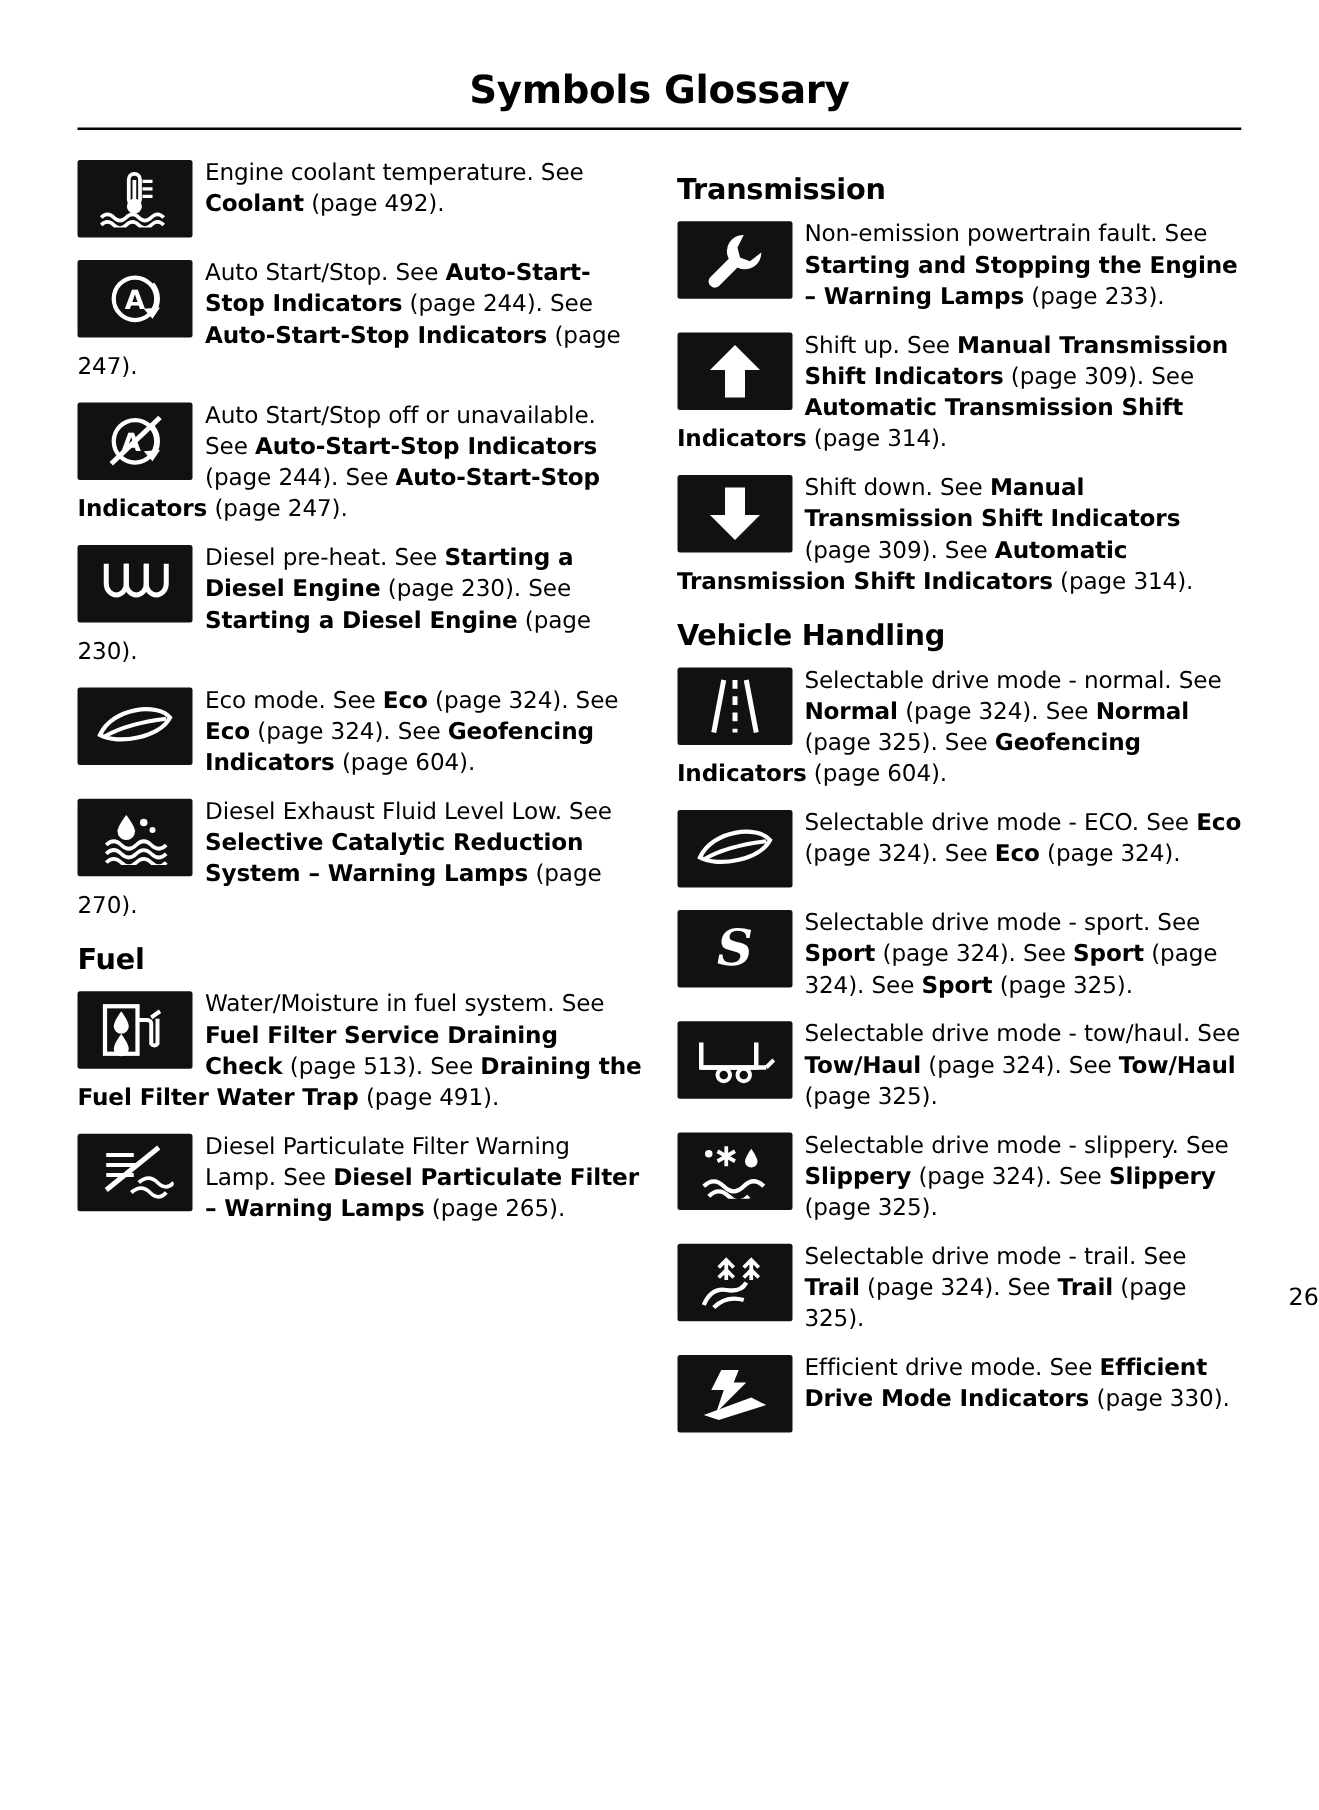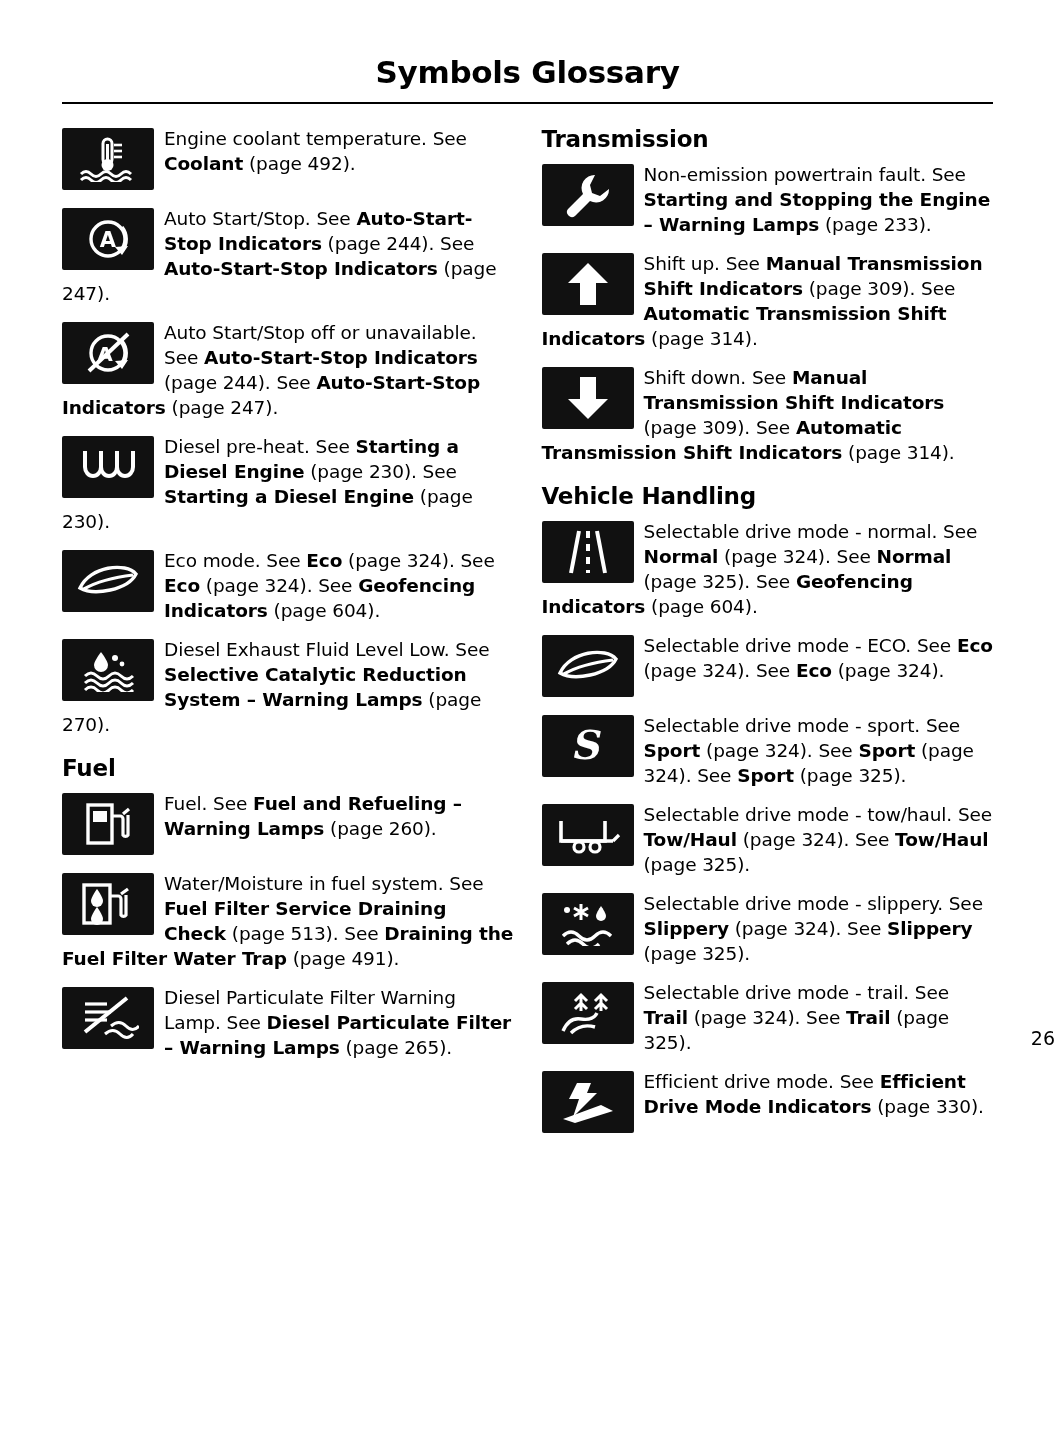--- a/index.html
+++ b/index.html
@@ -41,21 +41,21 @@
   .col {
     width: 455px;
   }
   .section-head {
     font-size: 23px;
     font-weight: bold;
     margin: 18px 0 10px 0;
     letter-spacing: -0.2px;
   }
   .section-head.first {
-    margin-top: 0;
+    margin-top: 13px;
   }
   .entry {
     margin-bottom: 14px;
     font-size: 0;
   }
   .entry .glyph {
     width: 92px;
     height: 62px;
     background: #111111;
     float: left;
@@ -172,31 +172,20 @@
      <path d="M8 42 q6 -6 12 0 t12 0 t12 0 t12 0" fill="none" stroke="#ffffff" stroke-width="3"></path>
    </svg>
             </div>
             <div class="etext"><span>Diesel Exhaust Fluid Level Low. See </span><b>Selective Catalytic Reduction System – Warning Lamps</b><span> (page 270).</span></div>
           </div>
         </div>
       <div class="section-head">Fuel</div>
       <div id="fuel-entries">
           <div class="entry">
             <div class="glyph">
-              <svg width="50" height="48" viewBox="0 0 50 48">
-     <rect x="5" y="5" width="24" height="38" fill="none" stroke="#ffffff" stroke-width="3.4"></rect>
-     <rect x="10" y="11" width="14" height="11" fill="#ffffff"></rect>
-     <path d="M29 16 h8 a3 3 0 0 1 3 3 v16 a3 3 0 0 0 5 0 v-20" fill="none" stroke="#ffffff" stroke-width="3.2"></path>
-     <line x1="40" y1="14" x2="46" y2="9" stroke="#ffffff" stroke-width="3.2"></line>
-   </svg>
-            </div>
-            <div class="etext"><span>Fuel.  See </span><b>Fuel and Refueling – Warning Lamps</b><span> (page 260).</span></div>
-          </div>
-          <div class="entry">
-            <div class="glyph">
               <svg width="56" height="48" viewBox="0 0 56 48">
      <rect x="4" y="5" width="26" height="38" fill="none" stroke="#ffffff" stroke-width="3.4"></rect>
      <path d="M17 9 c0 0 -6 8 -6 12 a6 6 0 0 0 12 0 c0 -4 -6 -12 -6 -12z" fill="#ffffff"></path>
      <path d="M17 27 c0 0 -6 8 -6 12 a6 6 0 0 0 12 0 c0 -4 -6 -12 -6 -12z" fill="#ffffff"></path>
      <path d="M30 16 h8 a3 3 0 0 1 3 3 v16 a3 3 0 0 0 5 0 v-20" fill="none" stroke="#ffffff" stroke-width="3.2"></path>
      <line x1="41" y1="14" x2="48" y2="9" stroke="#ffffff" stroke-width="3.2"></line>
    </svg>
             </div>
             <div class="etext"><span>Water/Moisture in fuel system. See </span><b>Fuel Filter Service Draining Check</b><span> (page 513). See </span><b>Draining the Fuel Filter Water Trap</b><span> (page 491).</span></div>
           </div>

